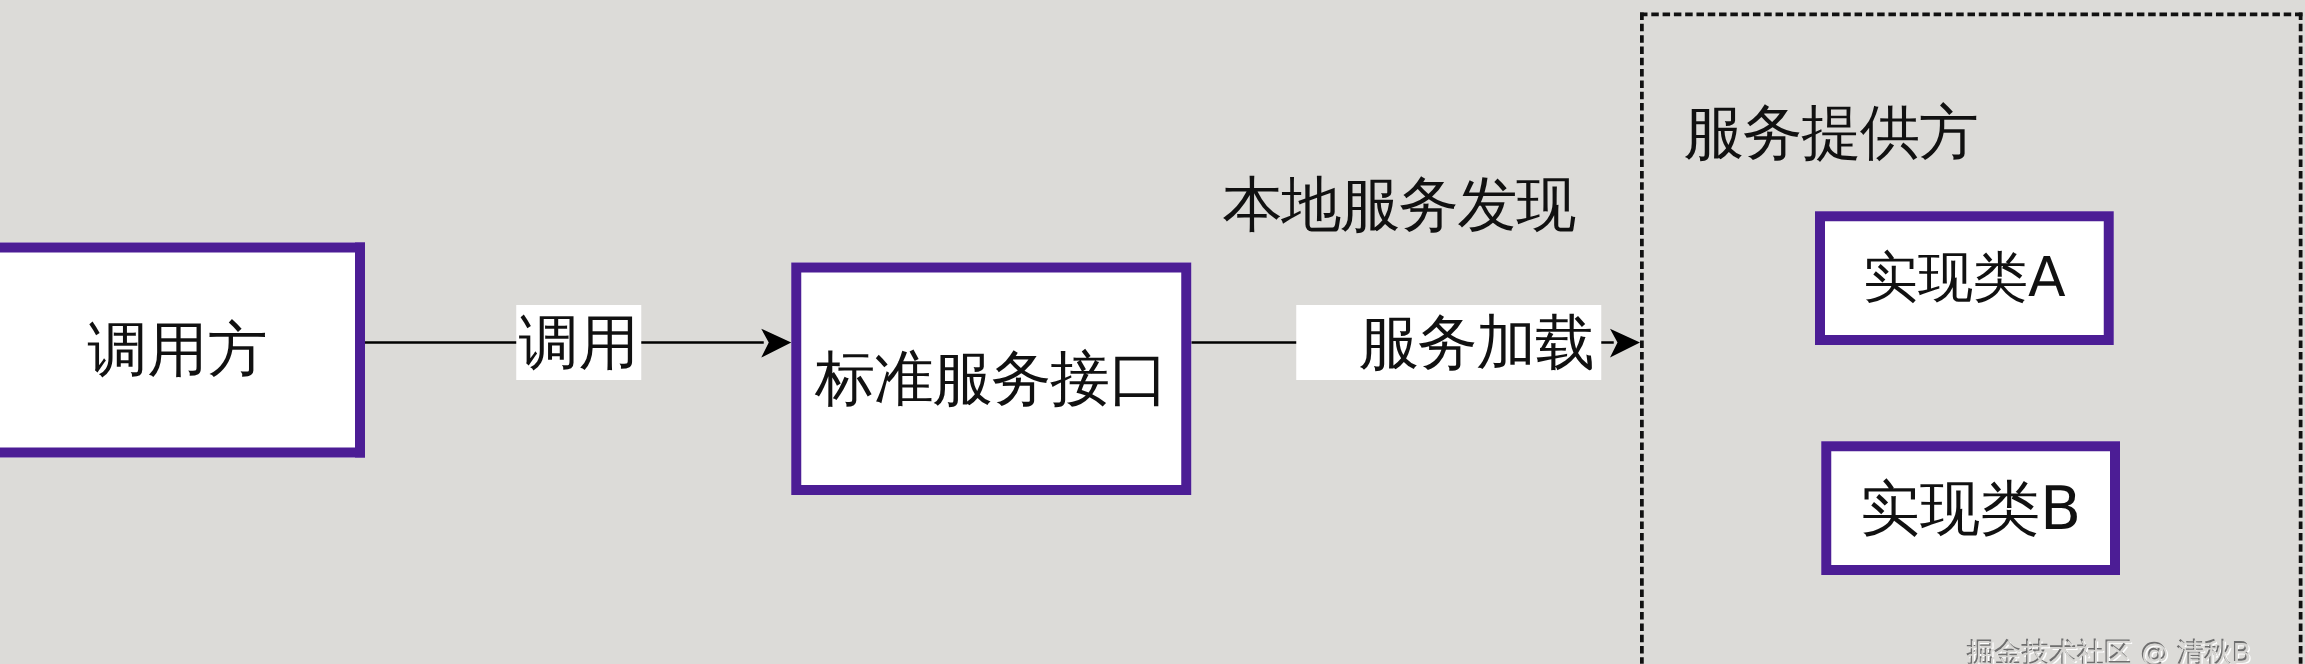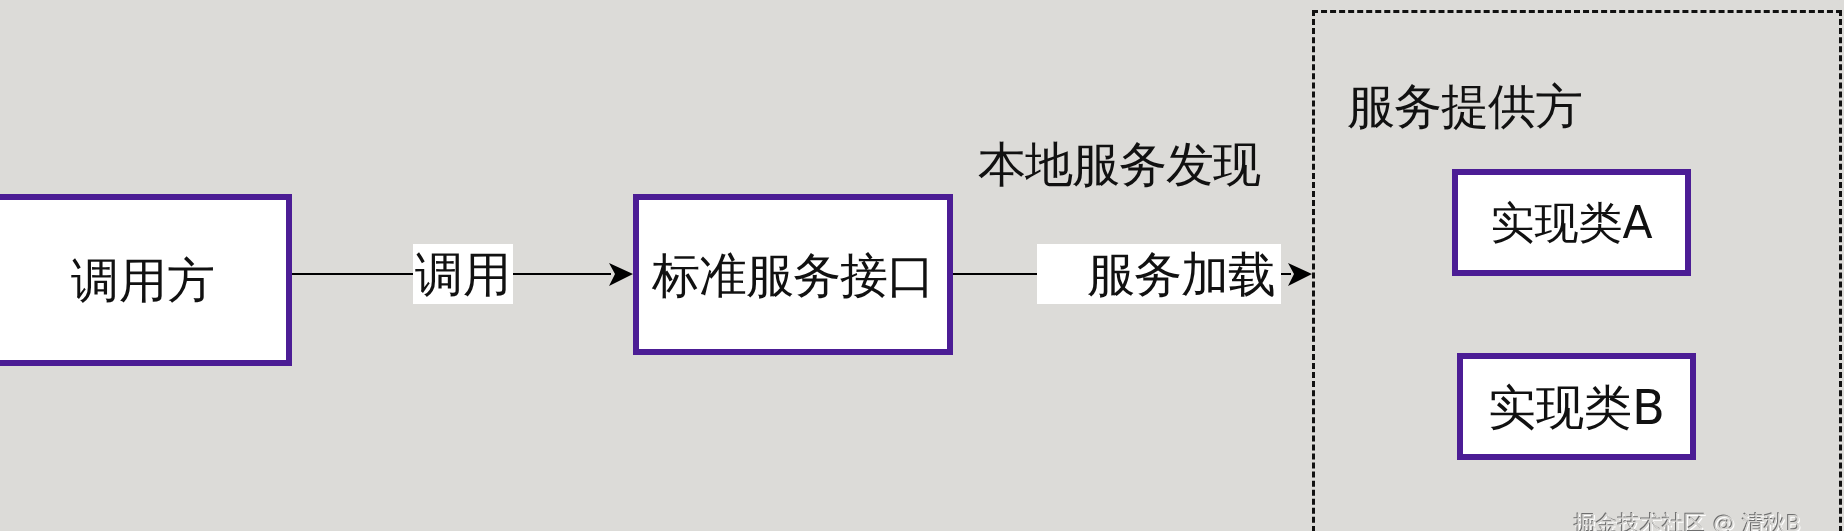--- a/index.html
+++ b/index.html
@@ -23,38 +23,38 @@
     svg.edges {
       position: absolute;
       left: 0; top: 0;
       width: 1844px; height: 531px;
       pointer-events: none;
     }
     .node {
       position: absolute;
       box-sizing: border-box;
       background: #ffffff;
-      border: 6px solid #4c1d95;
+      border: 8px solid #4c1d95;
       display: flex;
       align-items: center;
       justify-content: center;
       white-space: nowrap;
       color: #111;
     }
     .node span {
       display: block;
       line-height: 1;
     }
     #node-caller {
       left: 0px; top: 194px; width: 292px; height: 172px;
       border-left: none;
       font-size: 48px;
     }
     #node-std {
-      left: 633px; top: 194px; width: 320px; height: 161px;
+      left: 633px; top: 210px; width: 320px; height: 186px;
       font-size: 48px;
       letter-spacing: -1px;
     }
     #node-impl-a {
       left: 1452px; top: 169px; width: 239px; height: 107px;
       font-size: 44px;
     }
     #node-impl-b {
       left: 1457px; top: 353px; width: 239px; height: 107px;
       font-size: 48px;

